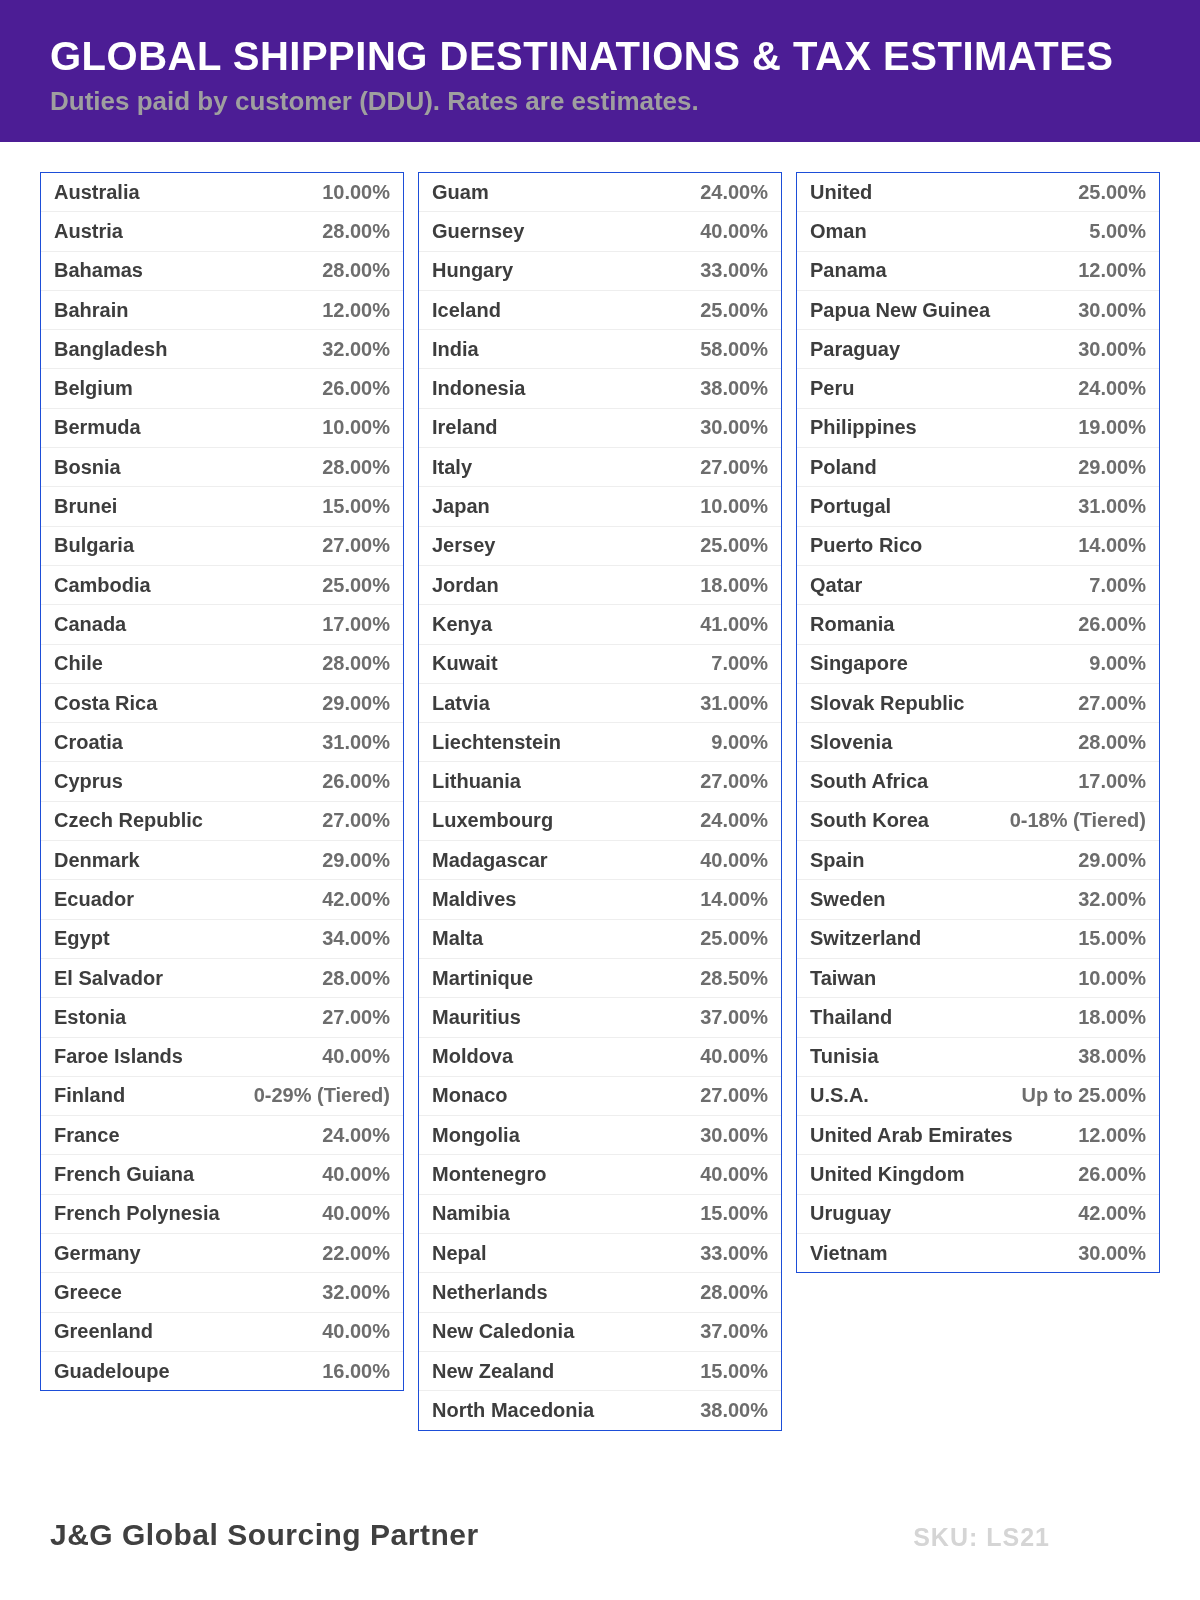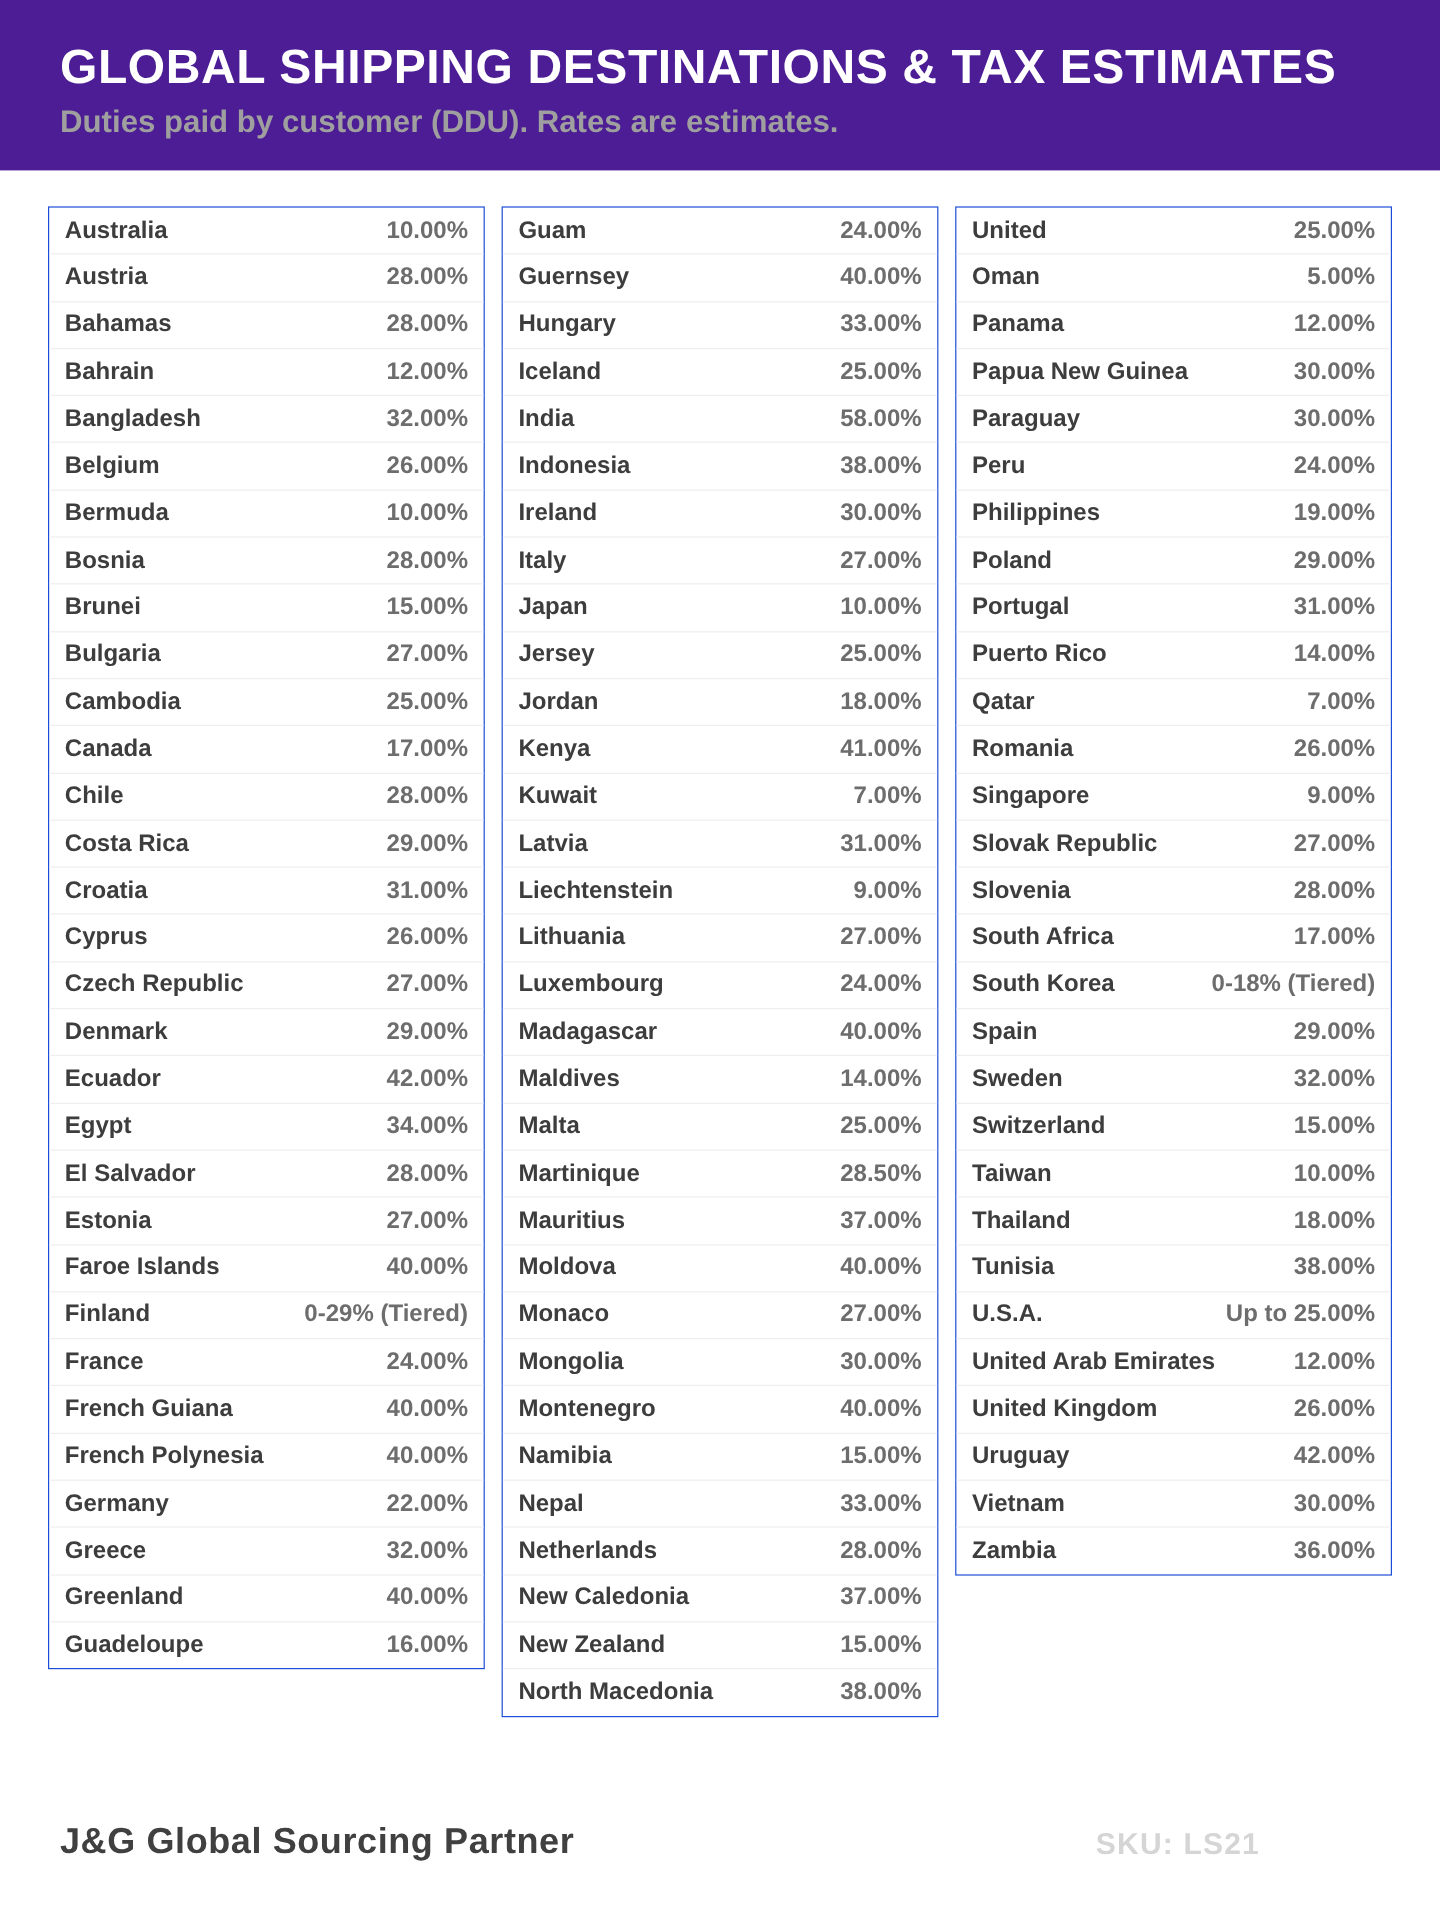--- a/index.html
+++ b/index.html
@@ -462,23 +462,19 @@
         <span class="rate">26.00%</span>
       </div>
       <div class="row">
         <span class="country">Uruguay</span>
         <span class="rate">42.00%</span>
       </div>
       <div class="row">
         <span class="country">Vietnam</span>
         <span class="rate">30.00%</span>
       </div>
-      <div class="row">
-        <span class="country">Zambia</span>
-        <span class="rate">36.00%</span>
-      </div>
     </div>
 </div>
 
 <div class="footer">
   <div class="brand">J&amp;G Global Sourcing Partner</div>
   <div class="sku">SKU: LS21</div>
 </div>
 
 </body></html>

